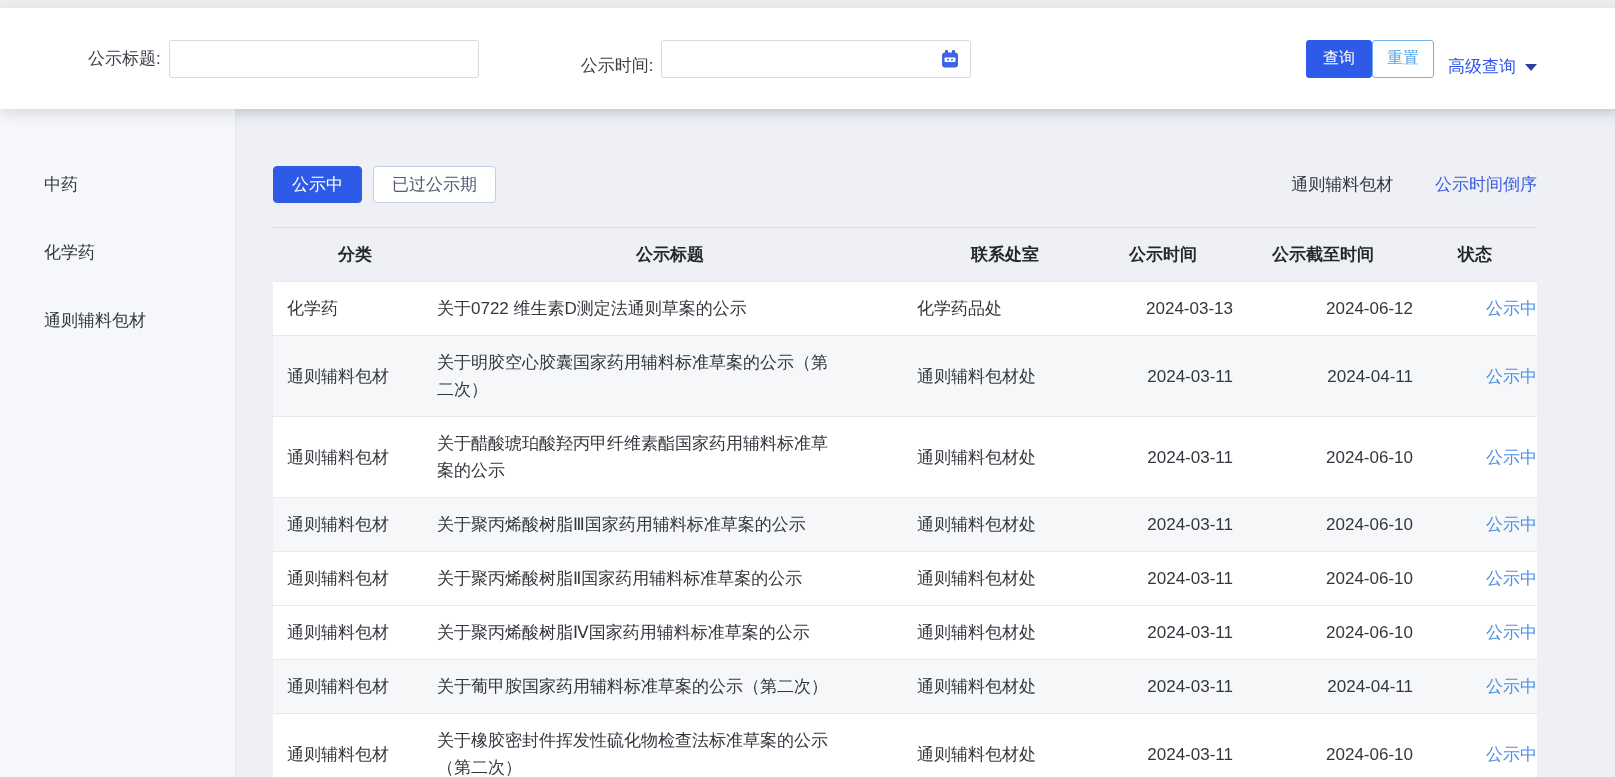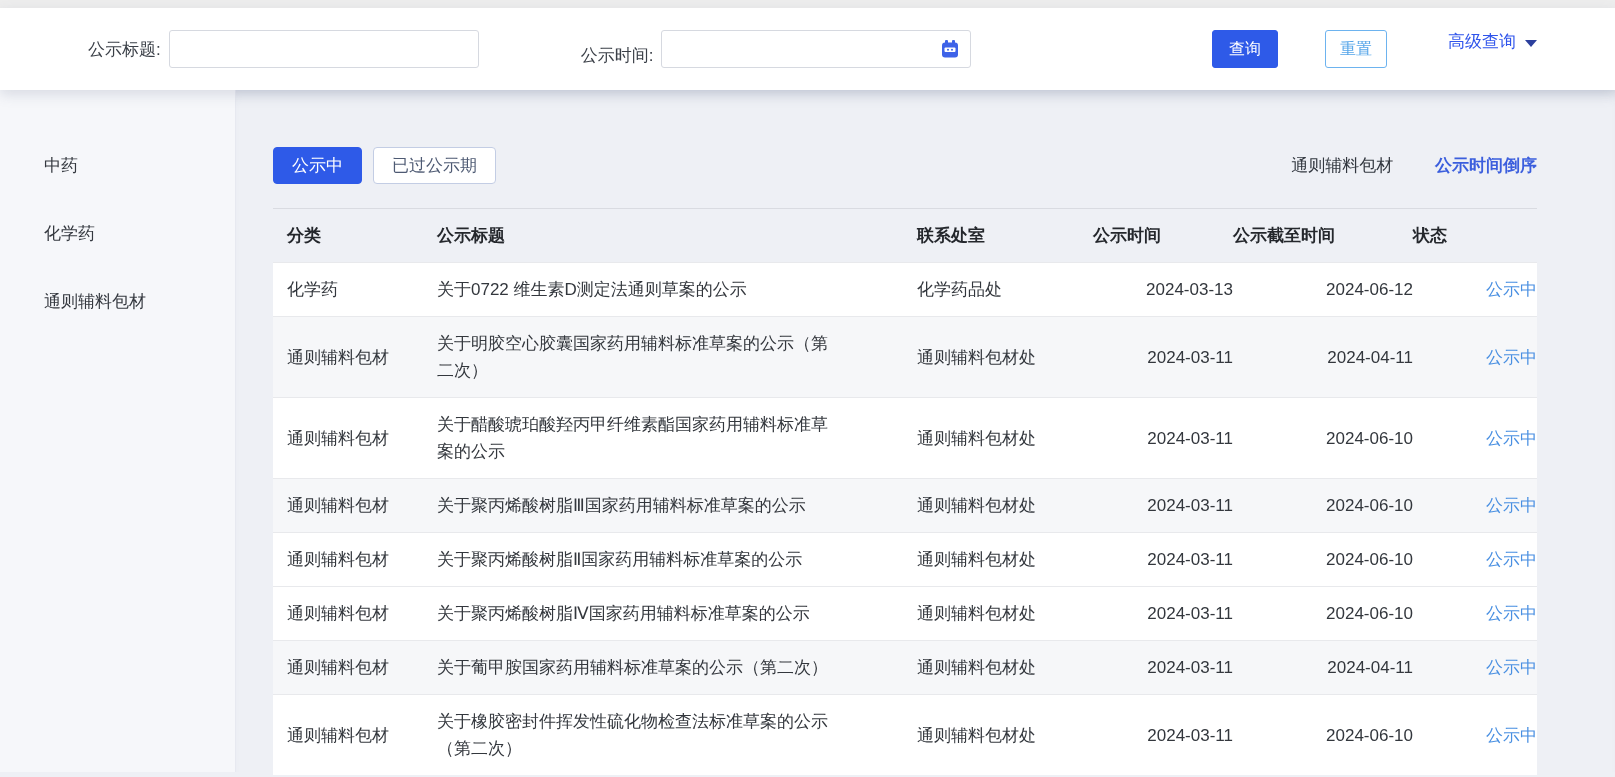--- a/index.html
+++ b/index.html
@@ -5,42 +5,42 @@
   * { box-sizing: border-box; }
   html, body { margin: 0; padding: 0; }
   body {
     width: 1615px; height: 777px; overflow: hidden;
     background: #eef0f5;
     font-family: "Liberation Sans", sans-serif;
     color: #33373d;
   }
   .top-strip { height: 8px; background: #ededed; }
   .search-bar {
-    height: 82px; background: #ffffff;
+    height: 101px; background: #ffffff;
     display: flex; align-items: center;
     padding: 0 78px 0 88px;
     position: relative; z-index: 2;
     box-shadow: 0 5px 12px rgba(90,100,135,.18);
   }
   .field-label { font-size: 17px; color: #3a3f47; white-space: nowrap; }
   .text-input {
     width: 310px; height: 38px;
     border: 1px solid #d6d9e0; border-radius: 3px;
     margin-left: 8px; padding: 0 12px; font-size: 15px;
     outline: none; background: #fff;
     font-family: "Liberation Sans", sans-serif;
   }
   .time-label { margin-left: 102px; margin-top: 13px; }
   .date-wrap { position: relative; margin-left: 8px; }
   .date-wrap .text-input { margin-left: 0; padding-right: 42px; }
   .calendar-icon {
     position: absolute; right: 11px; top: 9px;
     width: 20px; height: 20px; cursor: pointer; display: block;
   }
-  .search-actions { margin-left: auto; display: flex; align-items: flex-start; gap: 47px; }
+  .search-actions { margin-left: auto; display: flex; align-items: flex-end; }
   .btn-primary {
     min-width: 66px; height: 38px; padding: 0 16px;
     background: #2e5ae8; color: #fff; font-size: 16px;
     border: 1px solid #2e5ae8; border-radius: 3px; cursor: pointer;
     font-family: "Liberation Sans", sans-serif;
   }
   .btn-reset {
     min-width: 62px; height: 38px; padding: 0 14px;
     background: #fff; color: #55a5e9; font-size: 16px;
     border: 1px solid #6db3ef; border-radius: 3px;
@@ -74,29 +74,29 @@
   .toolbar { display: flex; align-items: center; width: 1264px; }
   .tab {
     height: 37px; padding: 0 18px; font-size: 17px;
     border-radius: 4px; cursor: pointer;
     font-family: "Liberation Sans", sans-serif;
   }
   .tab-active { background: #2e5ae8; color: #fff; border: 1px solid #2e5ae8; }
   .tab-plain { background: #fff; color: #4e5a73; border: 1px solid #c3cde4; margin-left: 11px; }
   .sort-links { margin-left: auto; font-size: 17px; white-space: nowrap; }
   .sort-asc { color: #32373f; margin-right: 37px; text-decoration: none; cursor: pointer; }
-  .sort-desc { color: #3b5edd; text-decoration: none; cursor: pointer; font-weight: bold; }
+  .sort-desc { color: #3b5edd; text-decoration: none; cursor: pointer; }
   table.notice-table {
     width: 1264px; margin-top: 24px;
     border-collapse: collapse; table-layout: fixed;
     font-size: 17px; color: #33373d;
   }
   .notice-table thead tr { height: 54px; border-top: 1px solid #d9dbe1; }
   .notice-table th {
-    text-align: left; font-weight: 700; color: #24272c;
+    text-align: center; font-weight: 700; color: #24272c;
     padding: 0 0 0 14px; white-space: nowrap;
   }
   .notice-table th.center { padding-left: 0; }
   .notice-table tbody tr { background: #ffffff; border-top: 1px solid #e8e9ec; }
   .notice-table tbody tr:nth-child(2),
   .notice-table tbody tr:nth-child(4),
   .notice-table tbody tr:nth-child(7) { background: #f6f7f9; }
   .notice-table td {
     padding: 13px 0 13px 14px; line-height: 27px; vertical-align: middle;
   }

